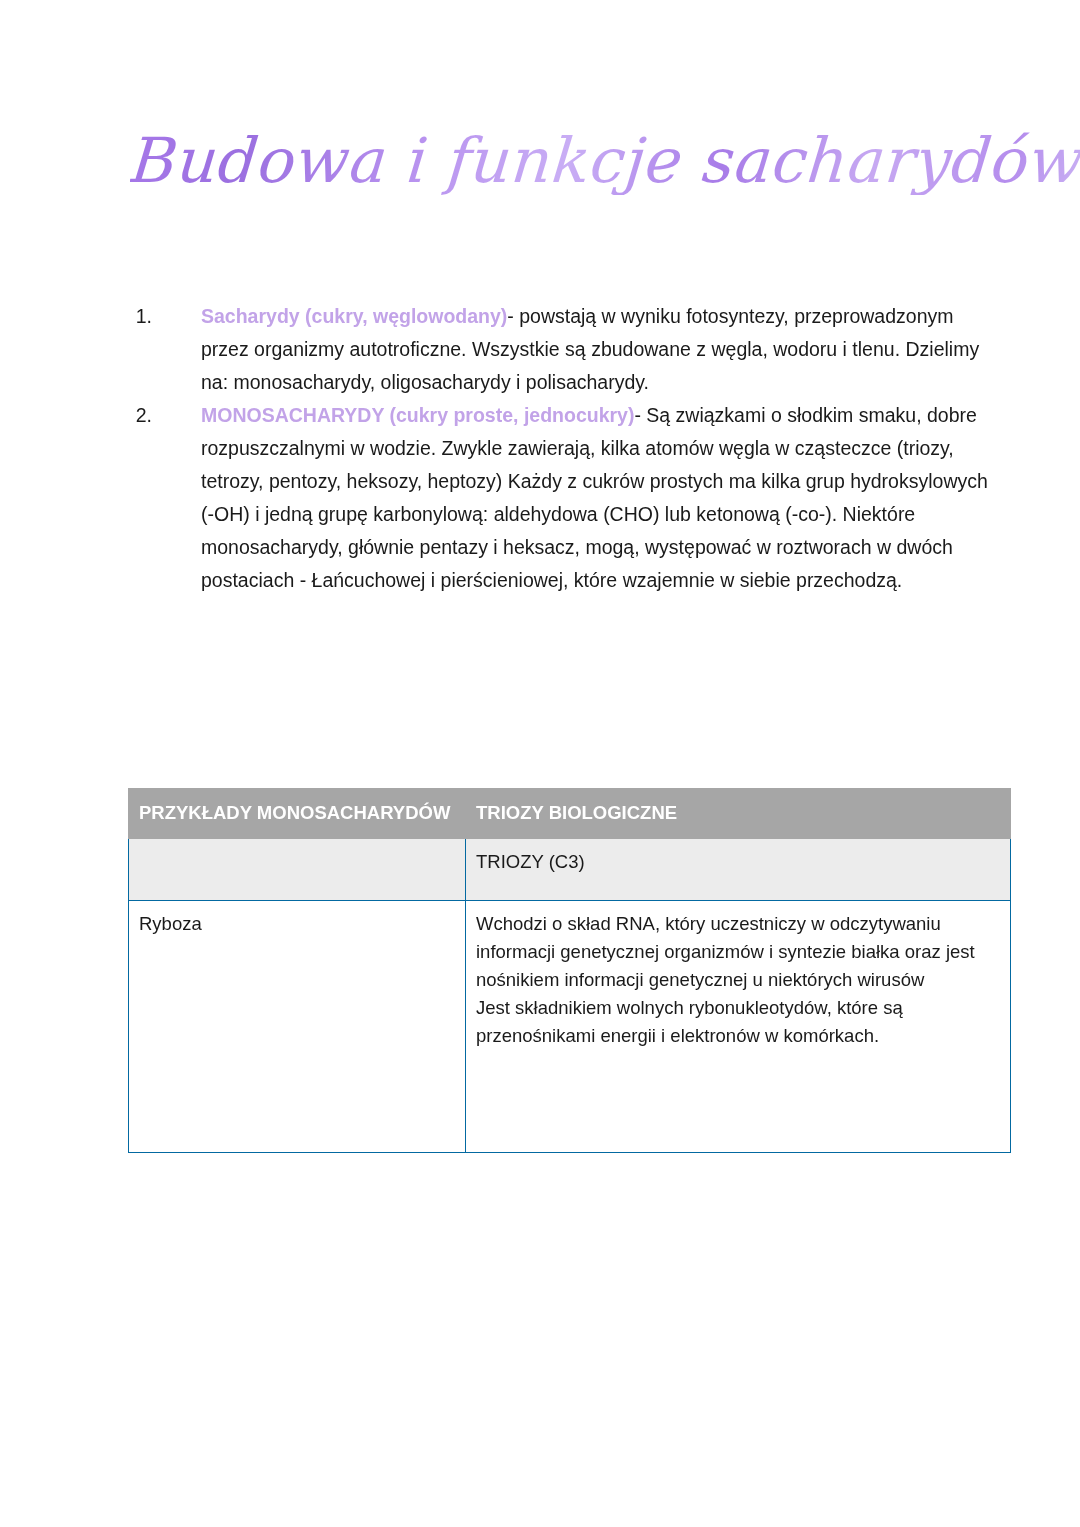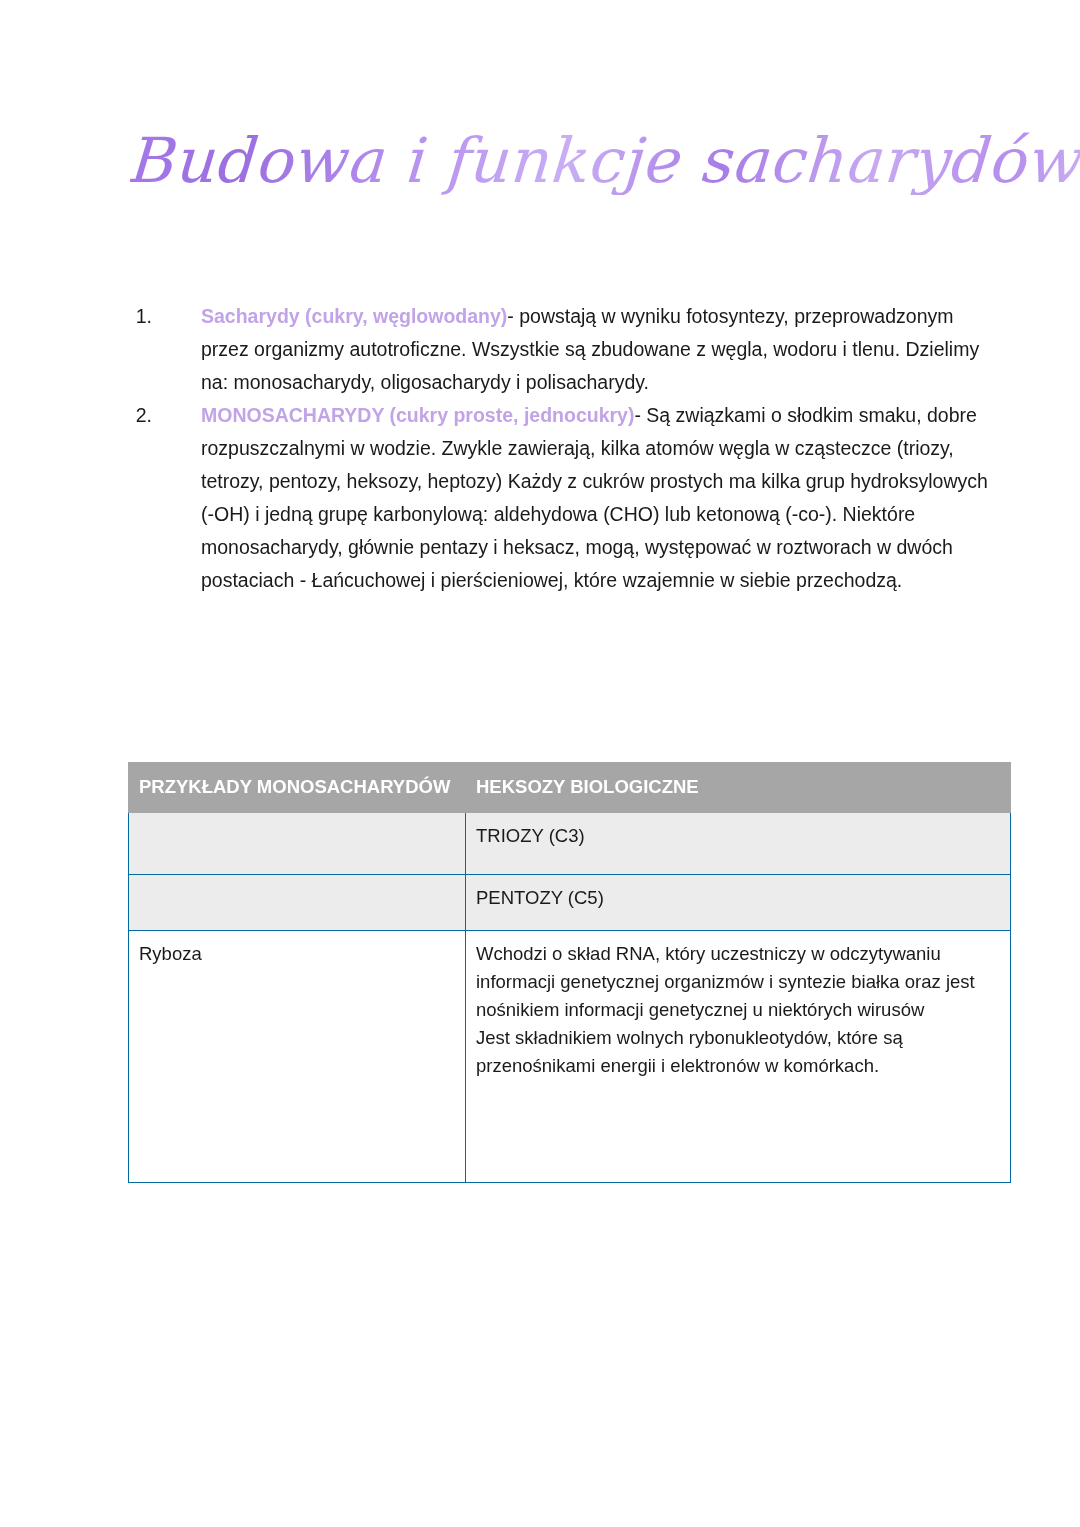--- a/index.html
+++ b/index.html
@@ -89,21 +89,21 @@
   }
   .hl-purple {
     color: #c2a3e8;
     font-weight: 700;
   }
 
   
   .tbl {
     position: absolute;
     left: 128px;
-    top: 762px;
+    top: 788px;
     width: 882px;
     border-collapse: collapse;
     table-layout: fixed;
     font-size: 18.5px;
   }
   .tbl col.c1 { width: 337px; }
   .tbl col.c2 { width: 545px; }
 
   .tbl th, .tbl td {
     border: 1px solid #0369a1;
@@ -162,39 +162,33 @@
   </div>
 
   <table class="tbl">
     <colgroup>
       <col class="c1">
       <col class="c2">
     </colgroup>
     <thead>
       <tr>
         <th>PRZYKŁADY MONOSACHARYDÓW</th>
-        <th>HEKSOZY BIOLOGICZNE</th>
+        <th>TRIOZY BIOLOGICZNE</th>
       </tr>
     </thead>
     <tbody>
 
       <tr class="shade row-triozy">
         <td></td>
         <td>
           <span class="cell-line">TRIOZY (C3)</span>
         </td>
       </tr>
 
 
-      <tr class="shade row-pentozy">
-        <td></td>
-        <td>
-          <span class="cell-line">PENTOZY (C5)</span>
-        </td>
-      </tr>
 
       <tr class="plain row-ryboza">
         <td>Ryboza</td>
         <td>
           <span class="cell-line">Wchodzi o skład RNA, który uczestniczy w odczytywaniu informacji genetycznej organizmów i syntezie białka oraz jest nośnikiem informacji genetycznej u niektórych wirusów</span>
           <span class="cell-line">Jest składnikiem wolnych rybonukleotydów, które są przenośnikami energii i elektronów w komórkach.</span>
         </td>
       </tr>
 
 

